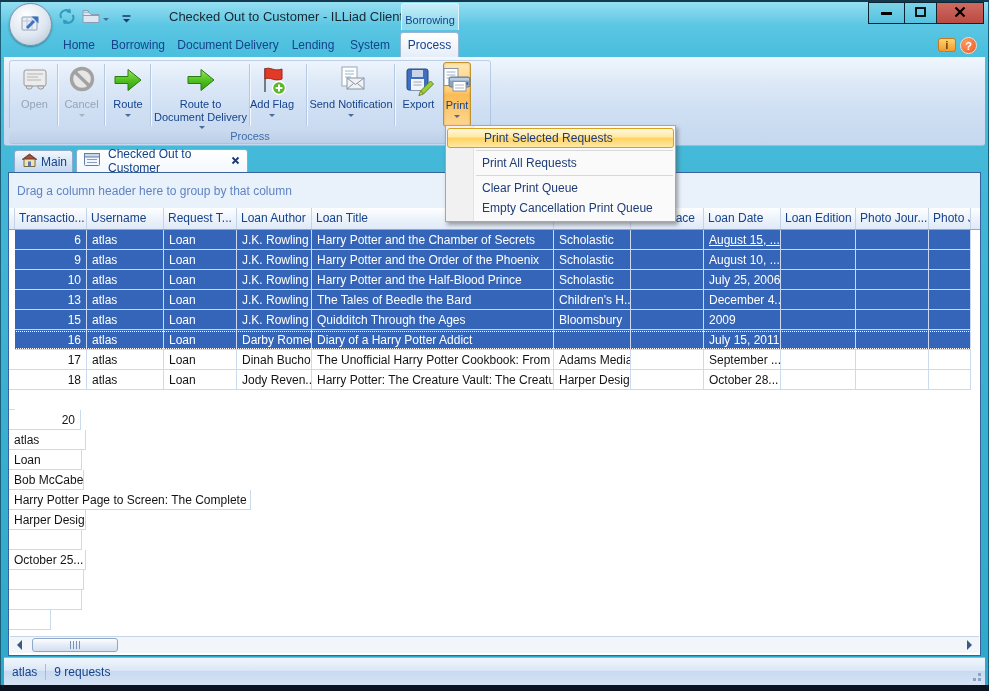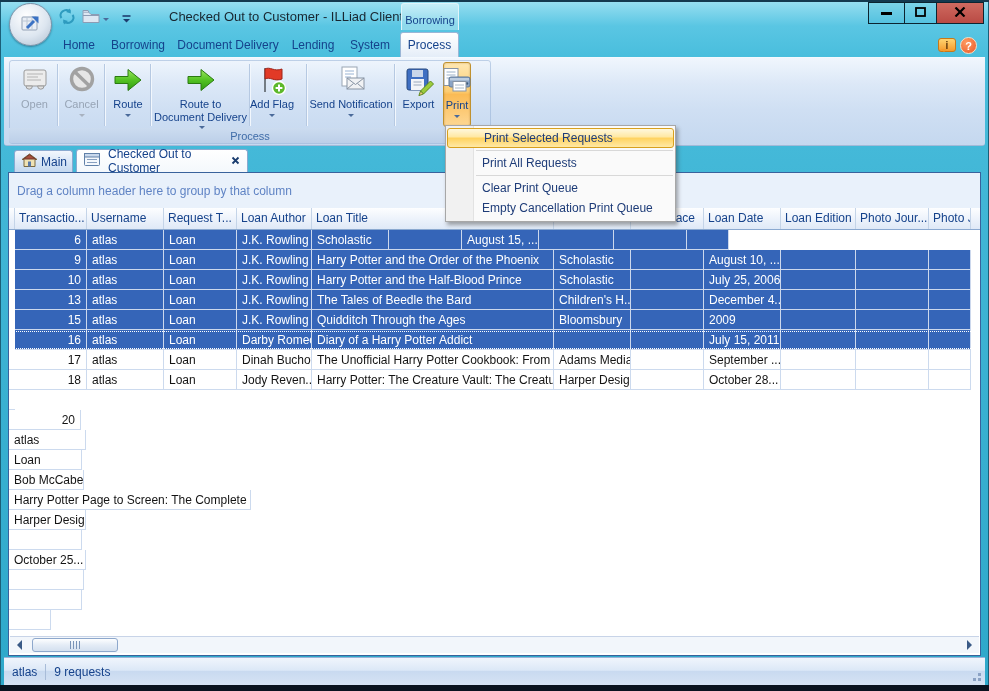--- a/index.html
+++ b/index.html
@@ -340,23 +340,24 @@
           <i class="grip"></i>
       </div>
       <div class="sb-arrow sb-right"></div>
     </div>
   <div class="grow sel" style="top: 57px;">
         <div class="gcell pad" style="width: 6px;"></div>
         <div class="gcell num" style="width: 72px;">6</div>
         <div class="gcell" style="width: 77px;">atlas</div>
         <div class="gcell" style="width: 73px;">Loan</div>
         <div class="gcell" style="width: 75px;">J.K. Rowling</div>
+        <div class="gcell" style="width: 242px;">Harry Potter and the Chamber of Secrets</div>
         <div class="gcell" style="width: 77px;">Scholastic</div>
         <div class="gcell" style="width: 73px;"></div>
-        <div class="gcell" style="width: 77px;">August 15, ...</div>
+        <div class="gcell" style="width: 77px; text-decoration: underline;">August 15, ...</div>
         <div class="gcell" style="width: 75px;"></div>
         <div class="gcell" style="width: 73px;"></div>
         <div class="gcell" style="width: 42px;"></div>
         <div class="gcell fill"></div>
       </div>
       <div class="grow sel" style="top: 77px;">
         <div class="gcell pad" style="width: 6px;"></div>
         <div class="gcell num" style="width: 72px;">9</div>
         <div class="gcell" style="width: 77px;">atlas</div>
         <div class="gcell" style="width: 73px;">Loan</div>

